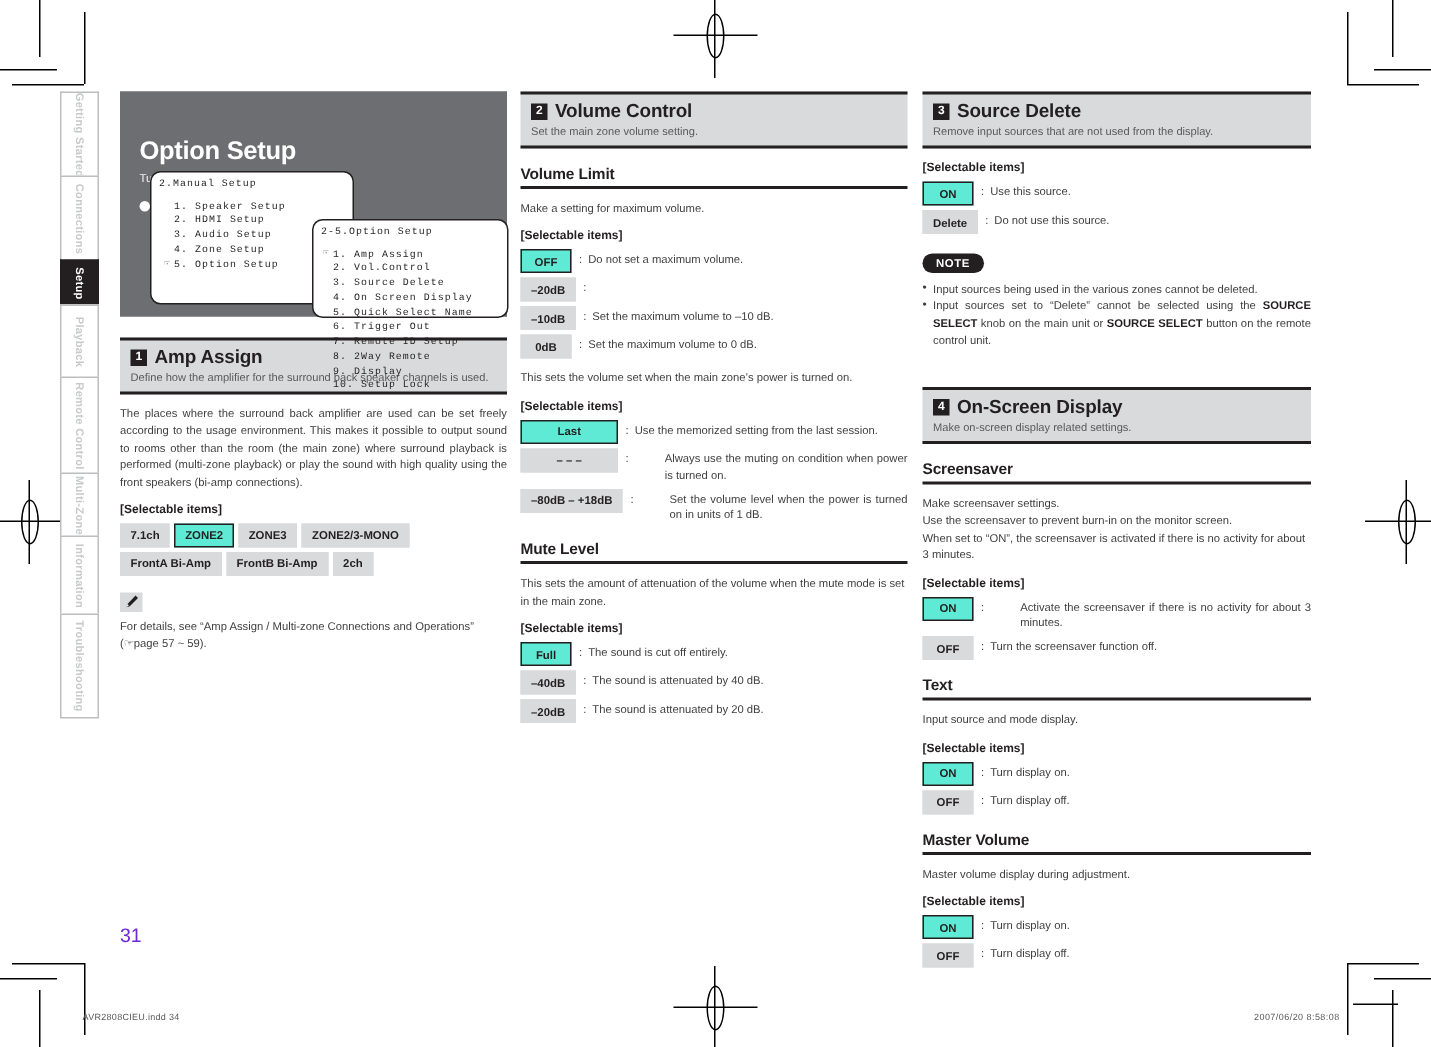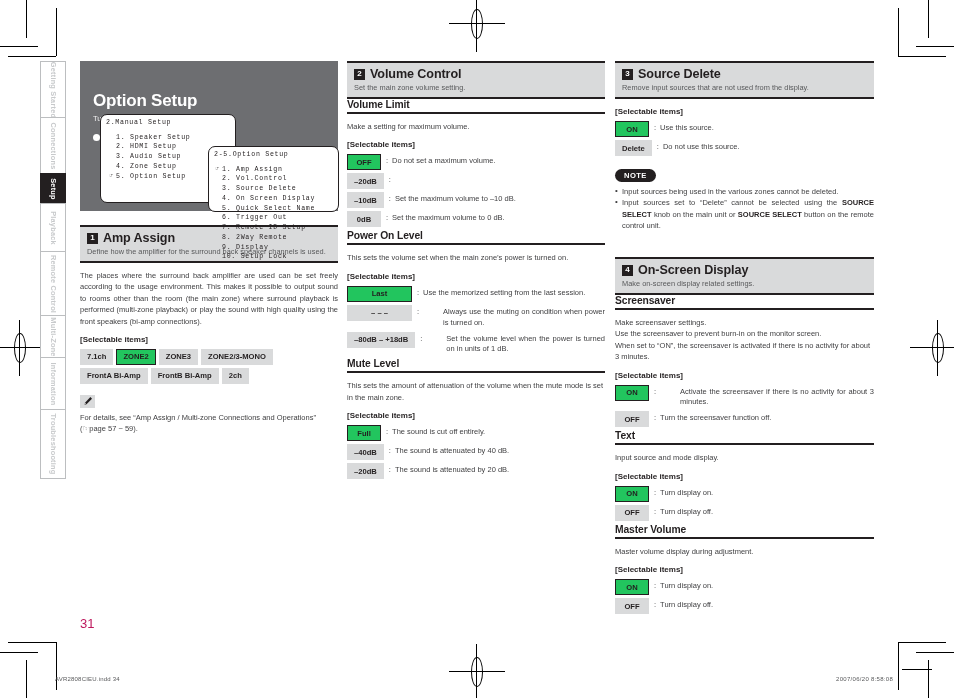--- a/index.html
+++ b/index.html
@@ -120,34 +120,34 @@
   
   .para {
     font-size: 7.5px; line-height: 1.52; text-align: justify;
     color: #3f3f41; margin: 7px 0 0 0;
   }
   .para.tight { text-align: left; }
 
   .subhead {
     font-size: 10.3px; font-weight: 700; letter-spacing: -0.1px;
     border-bottom: 2px solid #231f20;
-    padding-bottom: 2px; margin-top: 0;
+    padding-bottom: 2px; margin-top: 12px;
   }
   .selhead { font-size: 8px; font-weight: 700; margin-top: 8px; }
 
   
   .chiprow { margin-top: 5px; display: flex; flex-wrap: wrap; gap: 3px 3px; }
   .chip {
     background: #d9dadb; color: #231f20;
     font-size: 7.6px; font-weight: 700;
     padding: 2.5px 6px; text-align: center;
     border: 1px solid #d9dadb;
     white-space: nowrap;
   }
-  .chip.sel { border: 1.5px solid #231f20; background: #22c55e; }
+  .chip.sel { border: 1.5px solid #231f20; background: #5eead4; }
 
   
   .deflist { margin-top: 5px; }
   .defrow { display: flex; align-items: flex-start; margin-bottom: 3px; }
   .defrow .chipcell { flex: 0 0 auto; display: flex; }
   .defrow .colon { flex: 0 0 auto; font-size: 7.5px; padding: 2px 4px 0 5px; color: #3f3f41; }
   .defrow .dtext { flex: 1 1 auto; font-size: 7.5px; line-height: 1.45; color: #3f3f41; padding-top: 2px; }
   .defrow .dtext.just { text-align: justify; margin-left: 20px; }
   .w-mid    { min-width: 34px; }
   .w-last   { min-width: 65px; }
@@ -173,21 +173,21 @@
     padding-left: 7px; position: relative; text-align: justify;
   }
   .notelist li::before {
     content: "\2022"; position: absolute; left: 0; top: -1px; font-size: 8px;
   }
   .notelist b { font-weight: 700; color: #231f20; }
 
   
   #pageno {
     position: absolute; left: 80px; top: 616px;
-    font-size: 13px; font-weight: 400; color: #be185d;
+    font-size: 13px; font-weight: 400; color: #6d28d9;
   }
   #footleft {
     position: absolute; left: 55px; top: 676px;
     font-size: 6px; color: #58595b; letter-spacing: 0.2px;
     font-family: "Liberation Sans", sans-serif;
   }
   #footright {
     position: absolute; left: 836px; top: 676px;
     font-size: 6px; color: #58595b; letter-spacing: 0.3px;
   }
@@ -408,21 +408,20 @@
             <div class="dtext">Set the maximum volume to –10 dB.</div>
           </div>
           <div class="defrow">
             <div class="chipcell">
               <div class="chip w-mid">0dB</div>
             </div>
             <div class="colon">:</div>
             <div class="dtext">Set the maximum volume to 0 dB.</div>
           </div>
         </div>
-        <div class="subhead">Power On Level</div>
         <p class="para tight">This sets the volume set when the main zone’s power is turned on.</p>
         <div class="selhead">[Selectable items]</div>
         <div class="deflist">
           <div class="defrow">
             <div class="chipcell">
               <div class="chip sel w-last">Last</div>
             </div>
             <div class="colon">:</div>
             <div class="dtext">Use the memorized setting from the last session.</div>
           </div>

